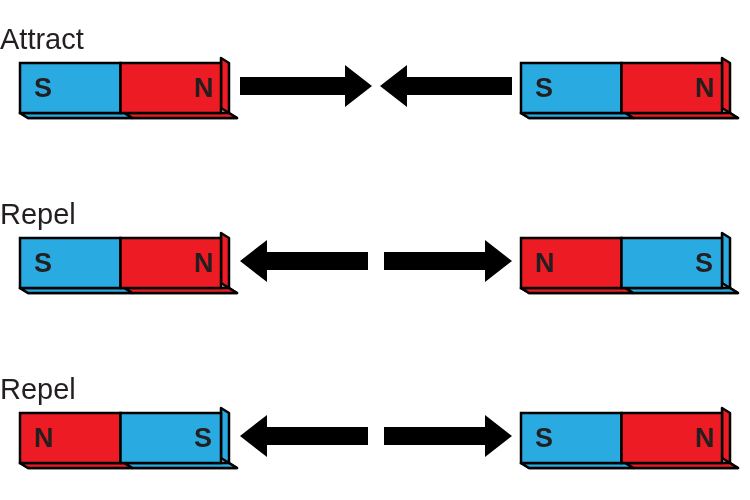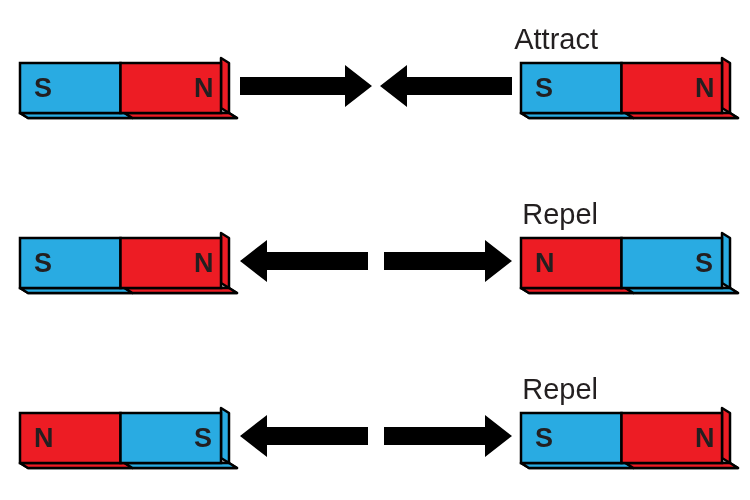--- a/index.html
+++ b/index.html
@@ -15,21 +15,21 @@
   .row{position:absolute;left:0;width:750px;height:160px;}
   .row-1{top:10px;}
   .row-2{top:185px;}
   .row-3{top:360px;}
 
   
   .label{
     position:absolute;
     left:0;width:598px;
     top:12px;
-    text-align:right;
+    text-align:left;
     font-size:29px;
     line-height:34px;
     color:#231f20;
     letter-spacing:0px;
     font-weight:400;
     white-space:nowrap;
   }
 
   
   .magnet{

